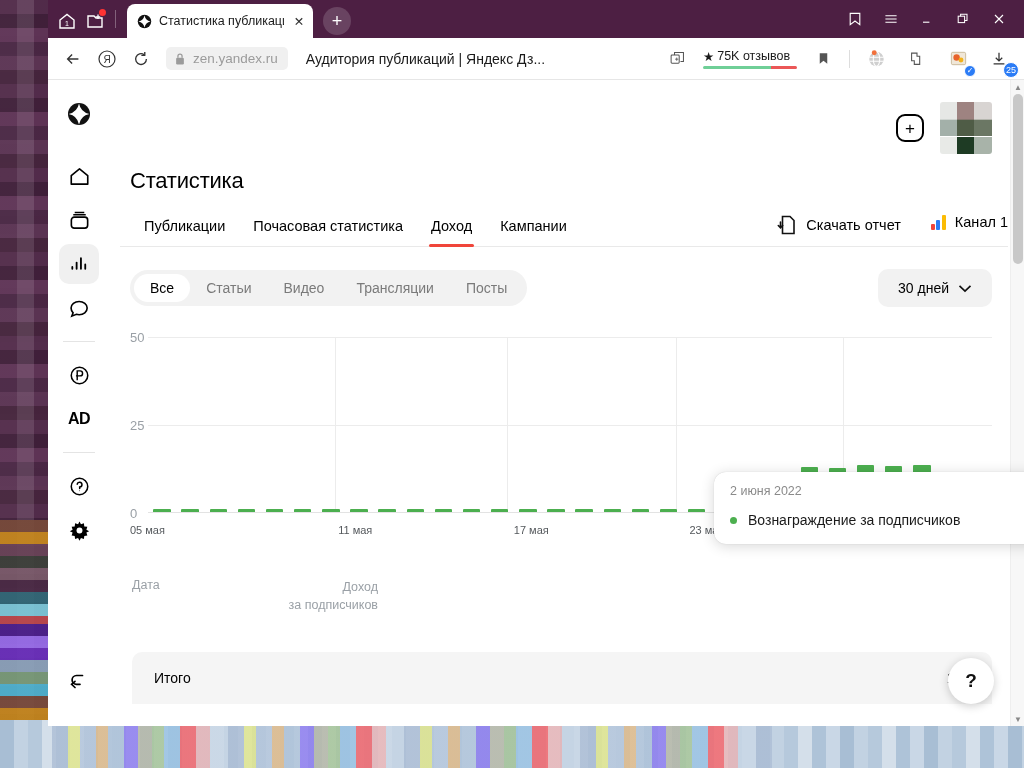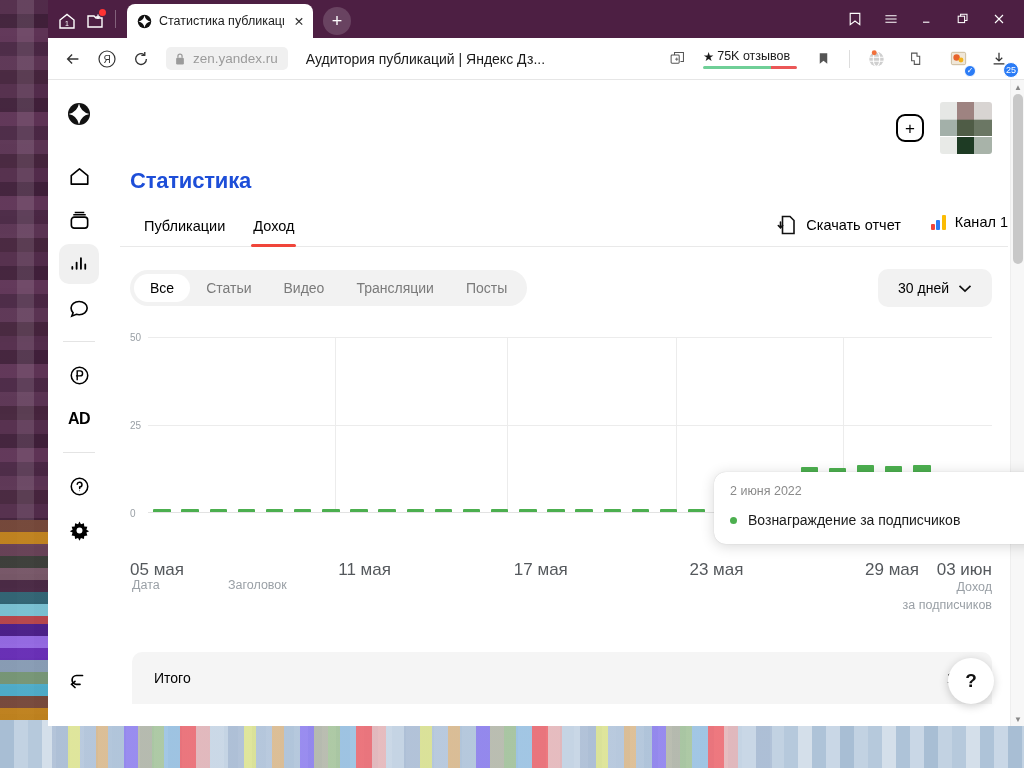--- a/index.html
+++ b/index.html
@@ -162,21 +162,21 @@
   .avatar {
     width: 52px; height: 52px; border-radius: 3px;
     background-image:
       linear-gradient(90deg, #e6e7e5 0 33%, #9e8381 33% 66%, #d8d4d2 66% 100%),
       linear-gradient(90deg, #a3b0a9 0 33%, #4f5c46 33% 66%, #6b7764 66% 100%),
       linear-gradient(90deg, #e8eae7 0 33%, #1e3b24 33% 66%, #a8b3a9 66% 100%);
     background-size: 100% 34%, 100% 33%, 100% 33%;
     background-position: 0 0, 0 50%, 0 100%;
     background-repeat: no-repeat;
   }
-  h1#page-h1 { font-size: 22px; font-weight: 700; color: #1d4ed8; margin: 14px 0 0 10px; letter-spacing: -.2px; }
+  h1#page-h1 { font-size: 22px; font-weight: 400; color: #000000; margin: 14px 0 0 10px; letter-spacing: -.2px; }
 
   #tabsrow {
     display: flex; align-items: flex-end; gap: 0; margin: 18px 0 0 0;
     border-bottom: 1px solid #e9e9e9; padding-left: 10px; position: relative;
   }
   .ptab {
     font-size: 14.5px; color: #000; padding: 6px 14px 12px; position: relative; white-space: nowrap;
   }
   .ptab.active::after {
     content: ''; position: absolute; left: 12px; right: 12px; bottom: -1px;
@@ -200,26 +200,26 @@
   }
 
   
   #chartwrap { position: relative; margin: 18px 0 0 10px; height: 225px; }
   #plot {
     position: absolute; left: 18px; right: 16px; top: 12px; height: 176px;
     border-top: 1px solid #ececec; border-bottom: 1px solid #e3e3e3;
   }
   .hgrid { position: absolute; left: 0; right: 0; height: 1px; background: #ececec; }
   .vgrid { position: absolute; top: 0; bottom: 0; width: 1px; background: #ececec; }
-  .ylab { position: absolute; left: 0; font-size: 10px; color: #9aa0a6; transform: translateY(-50%); text-align: right; }
+  .ylab { position: absolute; left: 0; font-size: 13px; color: #9aa0a6; transform: translateY(-50%); text-align: right; }
   #bars { position: absolute; left: 0; right: 0; bottom: 0; top: 0; display: flex; align-items: flex-end; gap: 0; }
   .barcell { flex: 1 1 0; display: flex; justify-content: center; align-items: flex-end; height: 100%; }
   .bar { width: 62%; background: #4caf4f; border-radius: 1px 1px 0 0; }
   .bar.hl { background: #6ad060; }
-  .xlab { position: absolute; font-size: 17px; color: #54585c; white-space: nowrap; margin-top: 36px; }
+  .xlab { position: absolute; font-size: 11px; color: #54585c; white-space: nowrap; }
 
   
   #tooltip {
     position: absolute; left: 604px; top: 392px; width: 394px; height: 72px;
     background: #fff; border-radius: 12px;
     box-shadow: 0 2px 14px rgba(0,0,0,.16), 0 0 1px rgba(0,0,0,.2);
     padding: 12px 18px 0 16px; z-index: 20;
   }
   #tt-date { font-size: 12.5px; color: #8a8a8a; }
   #tt-row { display: flex; align-items: center; margin-top: 14px; }
@@ -465,21 +465,23 @@
 
       <div id="acct-row">
         <div class="add-circle">+</div>
         <div class="avatar"></div>
       </div>
 
       <h1 id="page-h1">Статистика</h1>
 
       <div id="tabsrow">
         <div class="ptab">Публикации</div>
+        <div class="ptab">Почасовая статистика</div>
         <div class="ptab active">Доход</div>
+        <div class="ptab">Кампании</div>
 
         <div class="tabs-right">
           <div class="tr-item">
             <svg width="20" height="22" viewBox="0 0 20 22" fill="none" stroke="#111" stroke-width="1.6">
               <path d="M5.5 2.5 H13 L17 6.5 V19.5 H5.5 Z"></path>
               <path d="M3.5 8 V13.5 M1.3 11.5 L3.5 13.8 L5.7 11.5" stroke-linecap="round"></path>
             </svg>
             <span>Скачать отчет</span>
           </div>
           <div class="tr-item">
@@ -631,21 +633,20 @@
         <div id="tt-row">
           <span class="tt-dot"></span>
           <span id="tt-label">Вознаграждение за подписчиков</span>
 
         </div>
       </div>
 
       <div id="table">
         <div class="thead">
           <div class="th-date">Дата</div>
-          <div class="th-title">Заголовок</div>
           <div class="th-income">
             <div>Доход</div>
             <div>за подписчиков</div>
           </div>
         </div>
         <div id="totalrow">
           <span>Итого</span>
           <span id="total-value">120</span>
         </div>
       </div>

